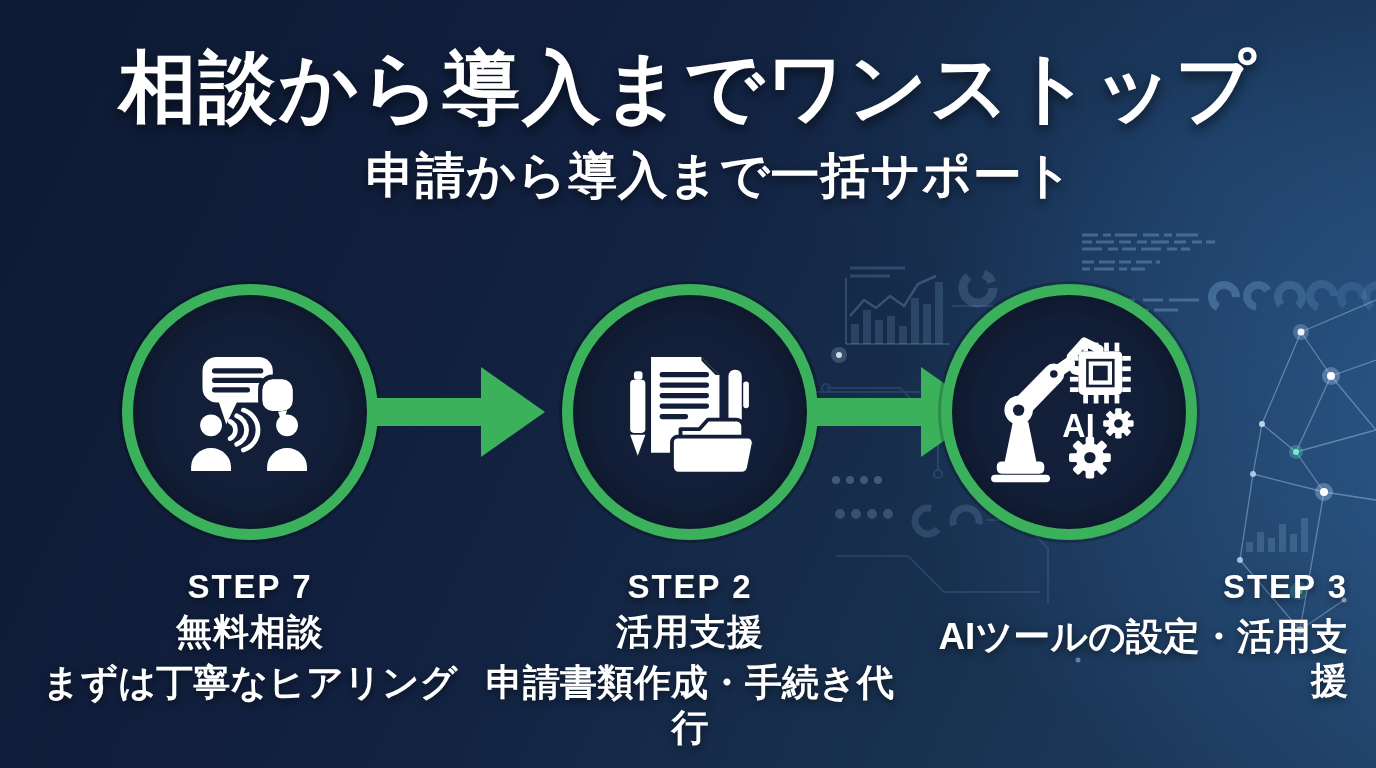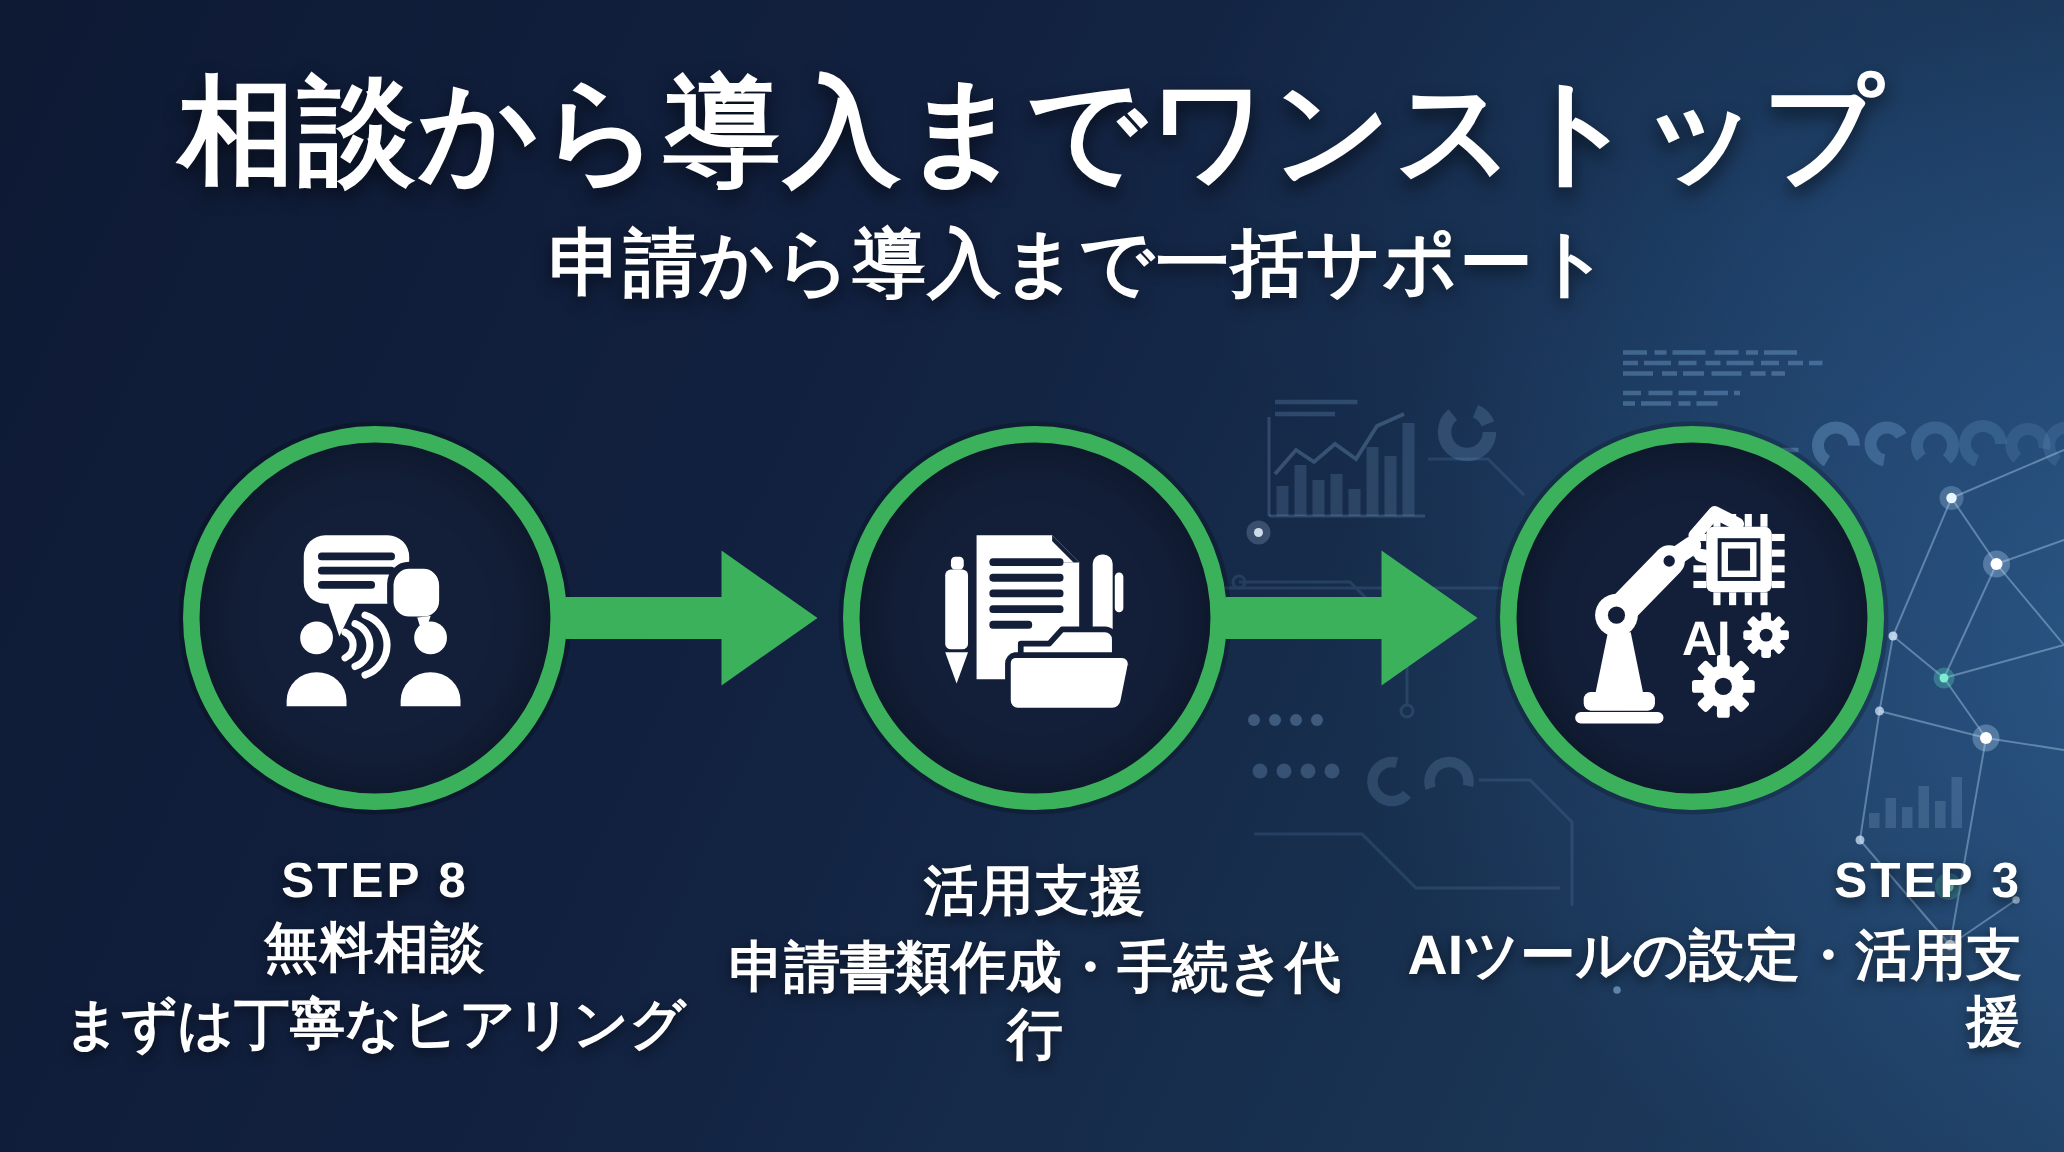--- a/index.html
+++ b/index.html
@@ -21,21 +21,21 @@
     position:absolute;top:143px;left:0;width:100%;text-align:center;
     font-size:49px;font-weight:800;letter-spacing:1px;
     text-shadow:0 4px 10px rgba(0,0,0,0.55);white-space:nowrap;margin-left:32px;
   }
   .step-circle{
     position:absolute;top:284px;width:234px;height:234px;border-radius:50%;
     border:11px solid #3cb15c;background:#131f39;
     box-shadow:0 0 0 3px rgba(0,0,0,0.2), inset 0 0 34px rgba(0,0,0,0.4);
     display:flex;align-items:center;justify-content:center;
   }
-  .c1{left:122px;} .c2{left:562px;} .c3{left:1000px;}
+  .c1{left:122px;} .c2{left:562px;} .c3{left:941px;}
   .arrow{position:absolute;top:362px;width:172px;height:100px;}
   .a1{left:377px;} .a2{left:817px;}
   .step-text{
     position:absolute;top:568px;width:440px;text-align:center;
     text-shadow:0 3px 8px rgba(0,0,0,0.55);
   }
   .t1{left:30px;} .t2{left:470px;} .t3{left:908px;text-align:right;}
   .step-label{font-size:33px;font-weight:800;letter-spacing:2px;line-height:1.15;}
   .step-title{font-size:36px;font-weight:800;margin-top:5px;line-height:1.15;letter-spacing:1px;}
   .step-caption{font-size:37px;font-weight:700;margin-top:9px;line-height:1.2;}
@@ -312,25 +312,26 @@
           <rect x="-4.5" y="-22" width="9" height="10" rx="2" transform="rotate(270)"></rect>
           <rect x="-4.5" y="-22" width="9" height="10" rx="2" transform="rotate(315)"></rect>
         </g>
         <circle r="15" fill="#fff"></circle>
           <circle r="6" fill="#131f39"></circle>
       </g>
     </svg>
   </div>
 
   <div class="step-text t1">
-    <div class="step-label">STEP 8</div>
+    <div class="step-label">STEP 7</div>
     <div class="step-title">無料相談</div>
     <div class="step-caption">まずは丁寧なヒアリング</div>
   </div>
   <div class="step-text t2">
+    <div class="step-label">STEP 2</div>
     <div class="step-title">活用支援</div>
     <div class="step-caption">申請書類作成・手続き代行</div>
   </div>
   <div class="step-text t3">
     <div class="step-label">STEP 3</div>
     <div class="step-caption">AIツールの設定・活用支援</div>
   </div>
 
 </div>
 

